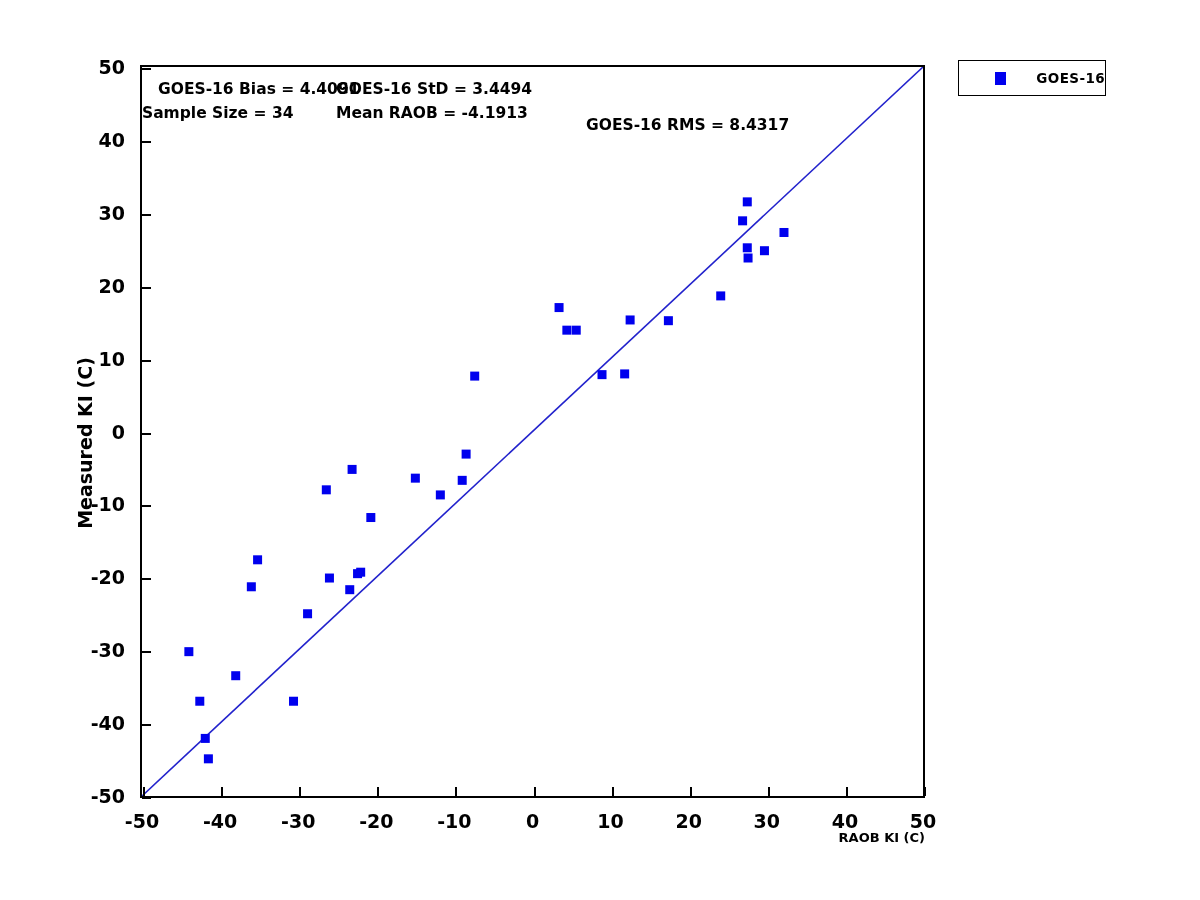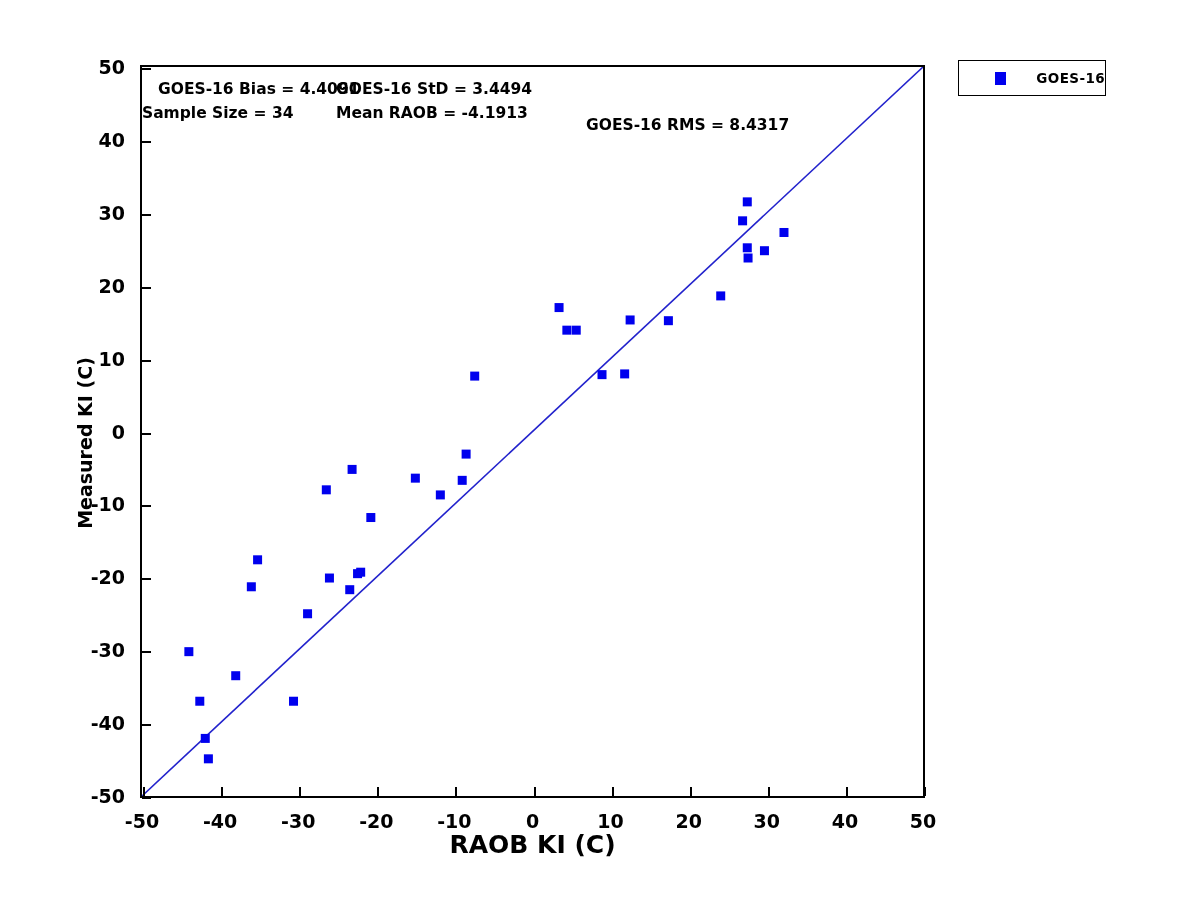--- a/index.html
+++ b/index.html
@@ -74,22 +74,22 @@
     color: #000;
     white-space: nowrap;
     transform: translateX(-50%);
   }
 
   
   #xaxis-title {
     position: absolute;
     left: 140px; top: 830px;
     width: 785px;
-    text-align: center;
-    font-size: 25px;
+    text-align: right;
+    font-size: 13px;
     font-weight: bold;
     color: #000;
   }
   #yaxis-title {
     position: absolute;
     left: -15px; top: 432px;
     width: 200px;
     text-align: center;
     font-size: 19px;
     font-weight: bold;

